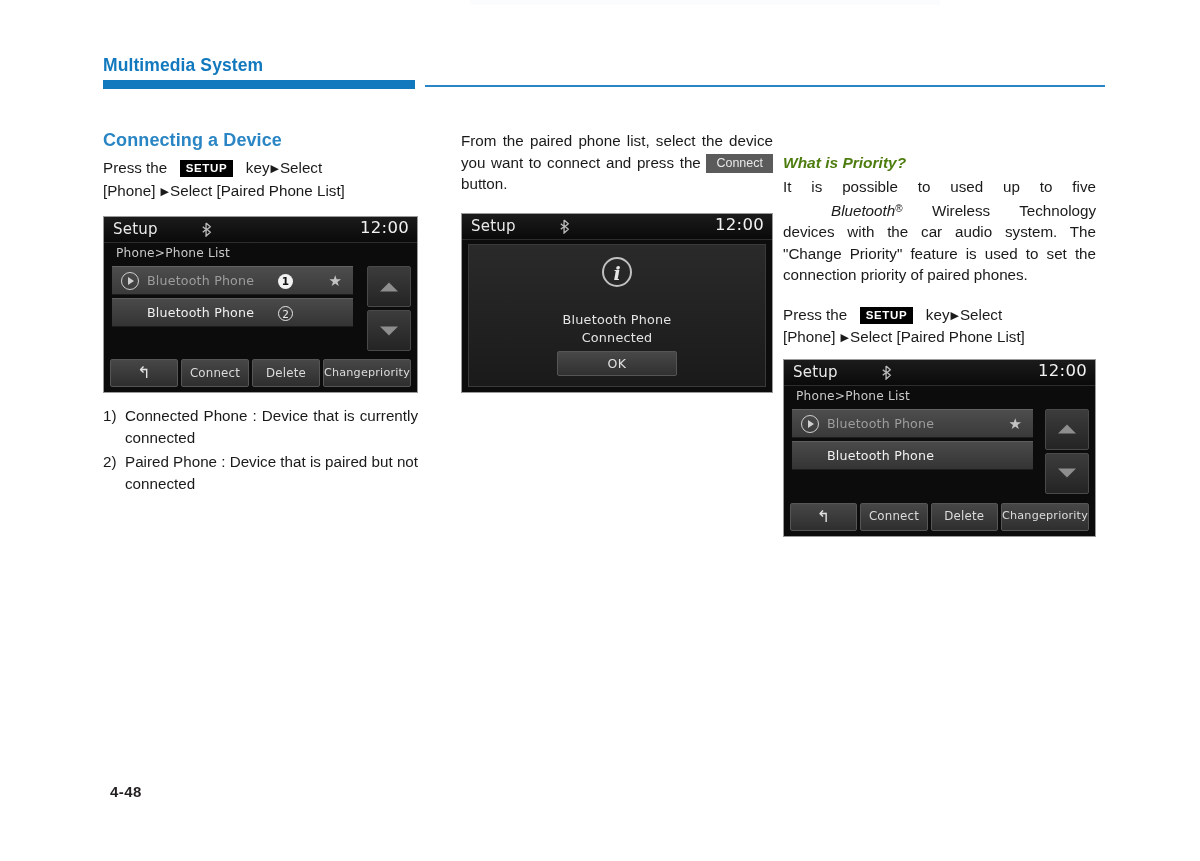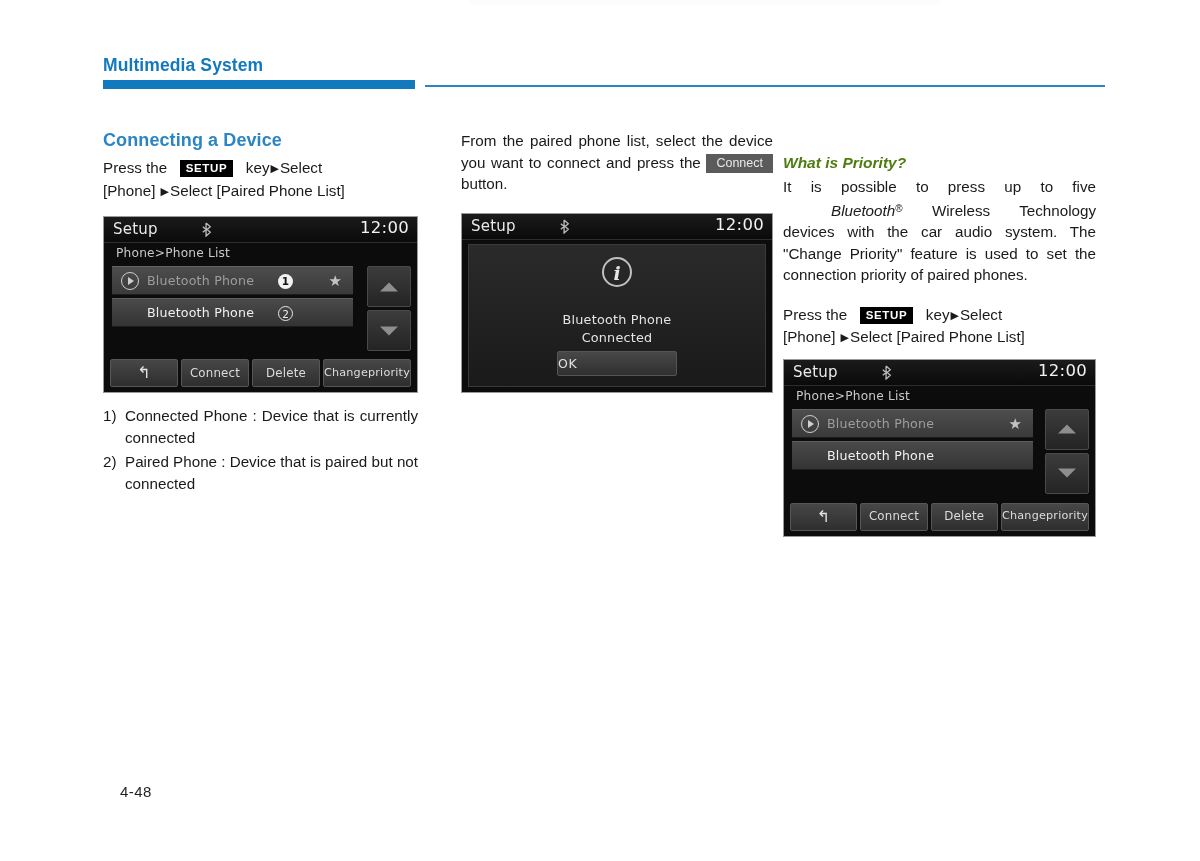--- a/index.html
+++ b/index.html
@@ -55,25 +55,26 @@
     position: absolute;
     left: 322px;
     top: 30px;
     width: 680px;
     height: 2px;
     background: #2a85c4;
   }
 
   .page-number {
     position: absolute;
-    left: 120px;
+    left: 110px;
     top: 783px;
     font-size: 15px;
     color: #231f20;
     letter-spacing: 0.4px;
+    font-weight: bold;
   }
 
   
   .col {
     position: absolute;
     top: 130px;
     width: 315px;
   }
   .col-1 { left: 103px; }
   .col-2 { left: 445px; width: 312px; padding-left: 16px; }
@@ -392,21 +393,21 @@
     transform: translateX(-50%);
     bottom: 10px;
     width: 120px;
     height: 25px;
     background: linear-gradient(#484848, #303030);
     border: 1px solid #555;
     border-radius: 2px;
     box-sizing: border-box;
     color: #e2e2e2;
     font-size: 12.5px;
-    text-align: left;
+    text-align: center;
     line-height: 23px;
     letter-spacing: 0.6px;
   }
 
   .spacer-24 { height: 24px; }
   .spacer-14 { height: 14px; }
   .spacer-18 { height: 18px; }
   .spacer-10 { height: 10px; }
 </style>
 </head>
@@ -513,21 +514,21 @@
     </div>
   </div>
 </div>
 
 <div class="col col-3">
 
   <div class="spacer-24"></div>
 
   <h3 class="sub-title">What is Priority?</h3>
 
-  <p class="body-text"><span>It is possible to press up to five</span> <span class="ital">Bluetooth</span><span class="reg-mark">®</span> <span>Wireless Technology devices with the car audio system. The "Change Priority" feature is used to set the connection priority of paired phones.</span></p>
+  <p class="body-text"><span>It is possible to used up to five</span> <span class="ital">Bluetooth</span><span class="reg-mark">®</span> <span>Wireless Technology devices with the car audio system. The "Change Priority" feature is used to set the connection priority of paired phones.</span></p>
 
   <div class="spacer-18"></div>
 
   <p class="body-text nojust"><span>Press    the</span>&nbsp;&nbsp;&nbsp;<span class="key-badge">SETUP</span>&nbsp;&nbsp;&nbsp;<span>key</span><span class="arrow-tri">▶</span><span>Select</span><br><span>[Phone]</span>&nbsp;<span class="arrow-tri">▶</span><span>Select [Paired Phone List]</span></p>
 
   <div class="spacer-10"></div>
 
   <div class="screen screen-list-b">
     <div class="scr-titlebar">
       <div class="scr-title">Setup</div>

